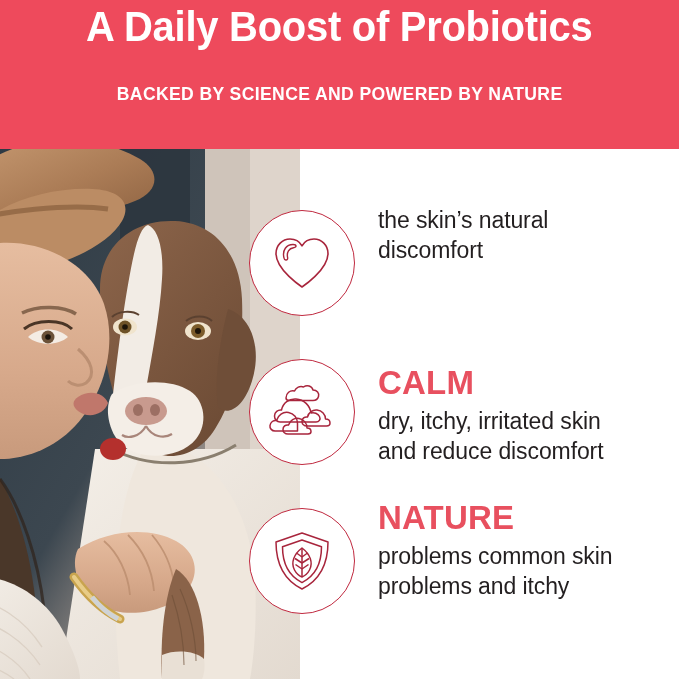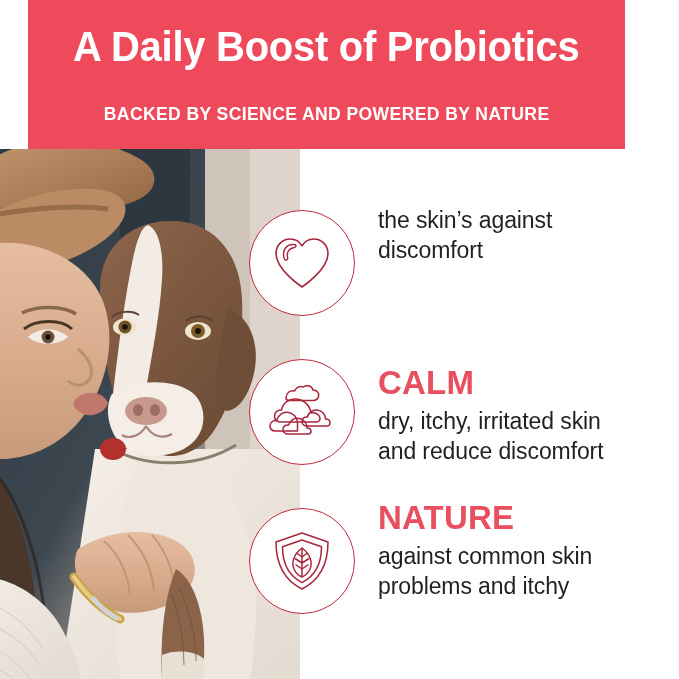--- a/index.html
+++ b/index.html
@@ -17,29 +17,27 @@
     width: 679px;
     height: 679px;
     background: #ffffff;
     overflow: hidden;
   }
 
   
   .banner {
     position: absolute;
     left: 0; top: 0;
-    width: 597px;
+    width: 679px;
     height: 149px;
     background: #ee4a5c;
     display: flex;
     flex-direction: column;
     align-items: center;
     justify-content: flex-start;
-    padding-top: 20px;
-    margin-left: 28px;
   }
   .banner-title {
     color: #ffffff;
     font-family: "Liberation Sans Narrow", "Liberation Sans", sans-serif;
     font-weight: bold;
     font-size: 43px;
     line-height: 52px;
     letter-spacing: -0.3px;
     transform: scaleX(0.93);
     transform-origin: center;
@@ -307,40 +305,40 @@
         <path d="M34 42 L40.5 37.5"></path>
       </g>
     </svg>
   </div>
 
   <div class="features">
 
     <div class="feature f1">
       <div class="ftext">
         <div class="fbody">
-          <span class="line">the skin’s against</span>
+          <span class="line">the skin’s natural</span>
           <span class="line">discomfort</span>
         </div>
       </div>
     </div>
 
     <div class="feature f2">
       <div class="ftext">
         <div class="fhead">CALM</div>
         <div class="fbody">
           <span class="line">dry, itchy, irritated skin</span>
           <span class="line">and reduce discomfort</span>
         </div>
       </div>
     </div>
 
     <div class="feature f3">
       <div class="ftext">
         <div class="fhead">NATURE</div>
         <div class="fbody">
-          <span class="line">against common skin</span>
+          <span class="line">problems common skin</span>
           <span class="line">problems and itchy</span>
         </div>
       </div>
     </div>
 
   </div>
 </div>
 
 </body></html>

